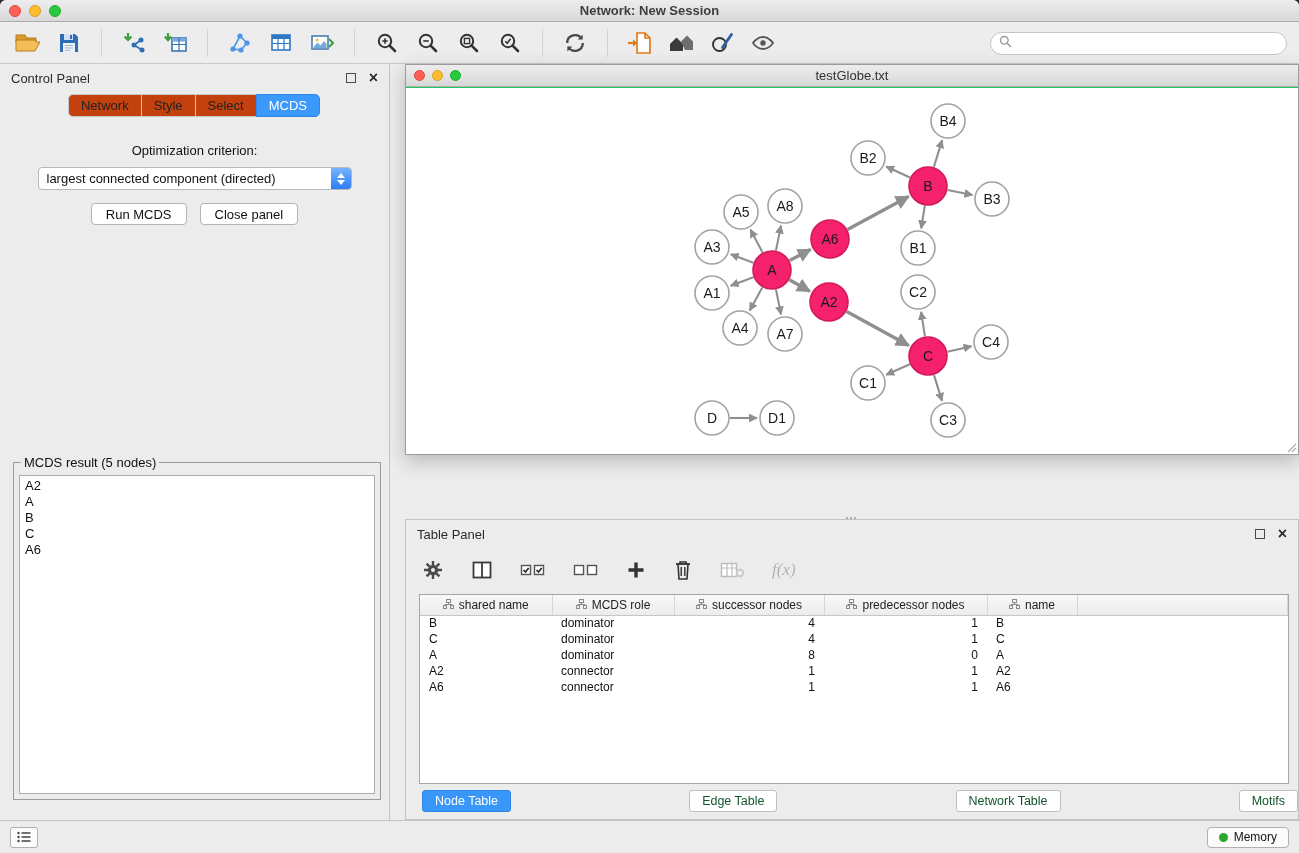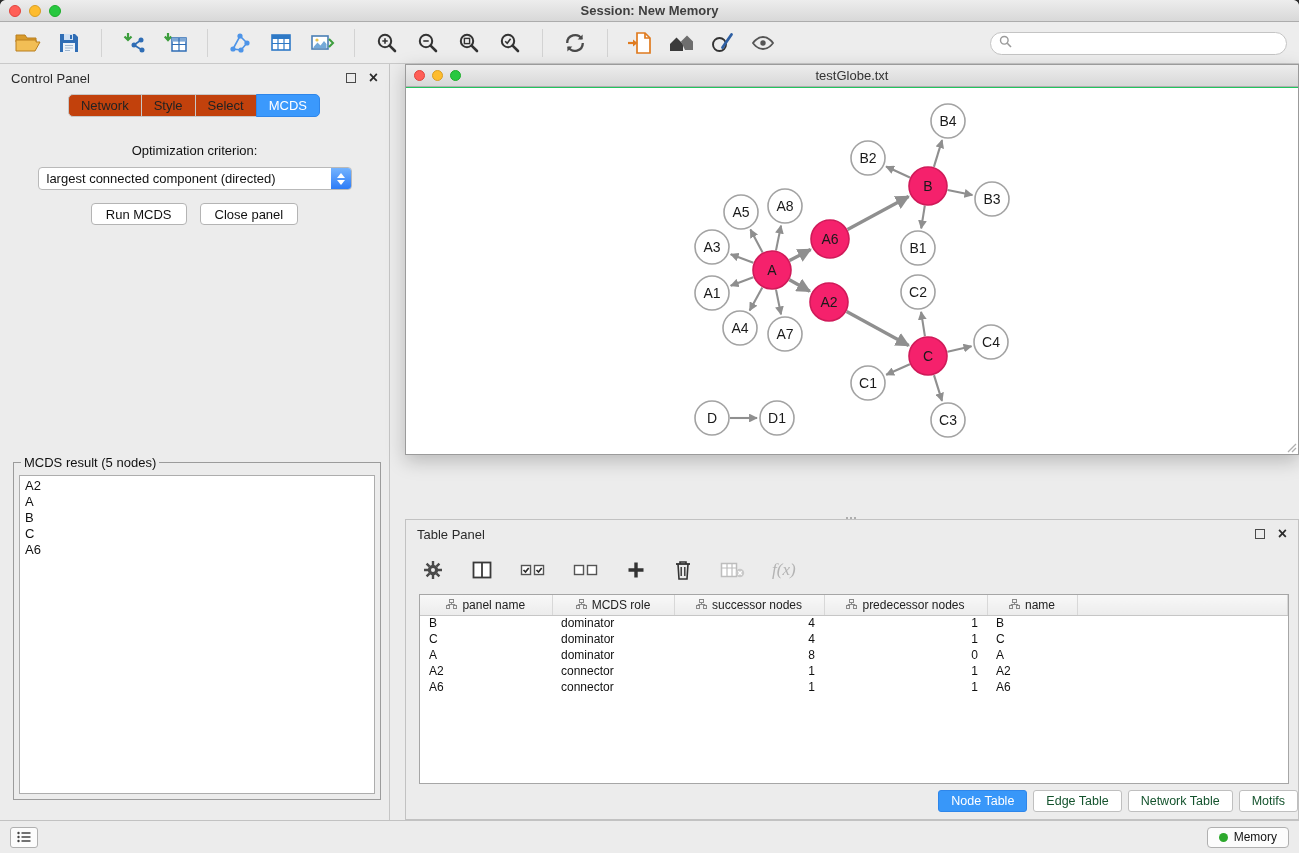--- a/index.html
+++ b/index.html
@@ -60,42 +60,42 @@
   .table-panel{position:absolute;left:405px;top:519px;width:894px;height:301px;background:#ECECEC;border:1px solid #C2C2C2}
   .tp-toolbar{display:flex;align-items:center;gap:27px;padding:6px 0 4px 16px;height:42px}
   .tp-icon{display:flex;align-items:center;justify-content:center;cursor:pointer}
   .fx{font-family:"Liberation Serif","DejaVu Serif",serif;font-style:italic;font-size:17px;color:#B3B3B3;cursor:default}
   .tp-table-wrap{position:absolute;left:13px;right:9px;top:74px;bottom:35px;background:#FFF;border:1px solid #A6A6A6;overflow:hidden}
   table.node-table{width:100%;border-collapse:collapse;table-layout:fixed}
   table.node-table th{height:20px;background:linear-gradient(#F8F8F8,#ECECEC);border-right:1px solid #D8D8D8;border-bottom:1px solid #C6C6C6;font-weight:400;font-size:12px;color:#222;padding:0;cursor:pointer}
   .th-inner{display:flex;align-items:center;justify-content:center;gap:5px}
   table.node-table td{height:16px;font-size:12px;color:#111;padding:0 9px;cursor:default;white-space:nowrap;overflow:hidden}
   td.name-col{padding-left:18px}
-  .bt-tabs{position:absolute;left:16px;right:0;bottom:7px;display:flex;justify-content:flex-end;gap:6px}
+  .bt-tabs{position:absolute;left:16px;right:0;bottom:7px;display:flex;justify-content:space-between;gap:6px}
   .bt-tab{font-size:12.5px;padding:3px 12px;background:#FFF;border:1px solid #BFBFBF;border-radius:3px;color:#14532d;cursor:pointer}
   .bt-tab.active{background:#3897F9;border-color:#2E86EA;color:#FFF}
 
   
   .statusbar{position:absolute;left:0;right:0;bottom:0;height:33px;background:#ECECEC;border-top:1px solid #C2C2C2;display:flex;align-items:center;padding:0 10px}
   .list-btn{width:28px;height:21px;border:1px solid #B0B0B0;border-radius:3px;background:#FCFCFC;display:flex;align-items:center;justify-content:center;cursor:pointer}
   .memory-btn{margin-left:auto;height:21px;border:1px solid #B0B0B0;border-radius:4px;background:#FCFCFC;display:flex;align-items:center;gap:6px;padding:0 11px;font-size:12px;color:#111;cursor:pointer}
   .memory-dot{width:9px;height:9px;border-radius:50%;background:#2DA82D}
 </style>
 </head>
 <body>
 
 <div class="app">
 
   <div class="titlebar">
     <div class="traffic">
       <span class="tl red"></span>
       <span class="tl yellow"></span>
       <span class="tl green"></span>
     </div>
-    <div class="win-title">Session: New Memory</div>
+    <div class="win-title">Network: New Session</div>
   </div>
 
   <div class="toolbar">
     <div class="tb-icon">
       <svg width="28" height="24" viewBox="0 0 28 24">
           <path d="M2 4h9l2 3h9v4H2z" fill="#D99B2B" stroke="#B97F1E"></path>
           <path d="M2 20V9h20v2h4l-5 9z" fill="#F2BE55" stroke="#B97F1E"></path>
         </svg>
     </div>
     <div class="tb-icon">
@@ -469,21 +469,21 @@
         <thead>
             <tr>
               <th>
                 <span class="th-inner">
                   <span><svg width="11" height="10" viewBox="0 0 11 10">
                       <rect x="3.5" y="0.5" width="4" height="3" fill="none" stroke="#8A8A8A"></rect>
                       <rect x="0.5" y="6.5" width="3" height="3" fill="none" stroke="#8A8A8A"></rect>
                       <rect x="7.5" y="6.5" width="3" height="3" fill="none" stroke="#8A8A8A"></rect>
                       <path d="M5.5 3.5v2M2 6.5v-1h7v1" stroke="#8A8A8A" fill="none"></path>
                     </svg></span>
-                  <span>panel name</span>
+                  <span>shared name</span>
                 </span>
               </th>
               <th>
                 <span class="th-inner">
                   <span><svg width="11" height="10" viewBox="0 0 11 10">
                       <rect x="3.5" y="0.5" width="4" height="3" fill="none" stroke="#8A8A8A"></rect>
                       <rect x="0.5" y="6.5" width="3" height="3" fill="none" stroke="#8A8A8A"></rect>
                       <rect x="7.5" y="6.5" width="3" height="3" fill="none" stroke="#8A8A8A"></rect>
                       <path d="M5.5 3.5v2M2 6.5v-1h7v1" stroke="#8A8A8A" fill="none"></path>
                     </svg></span>

